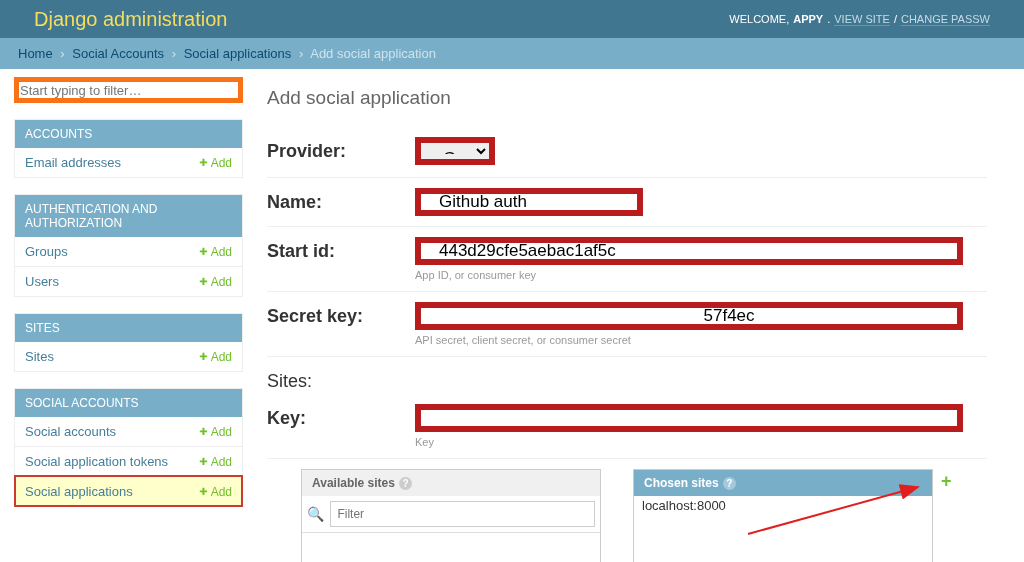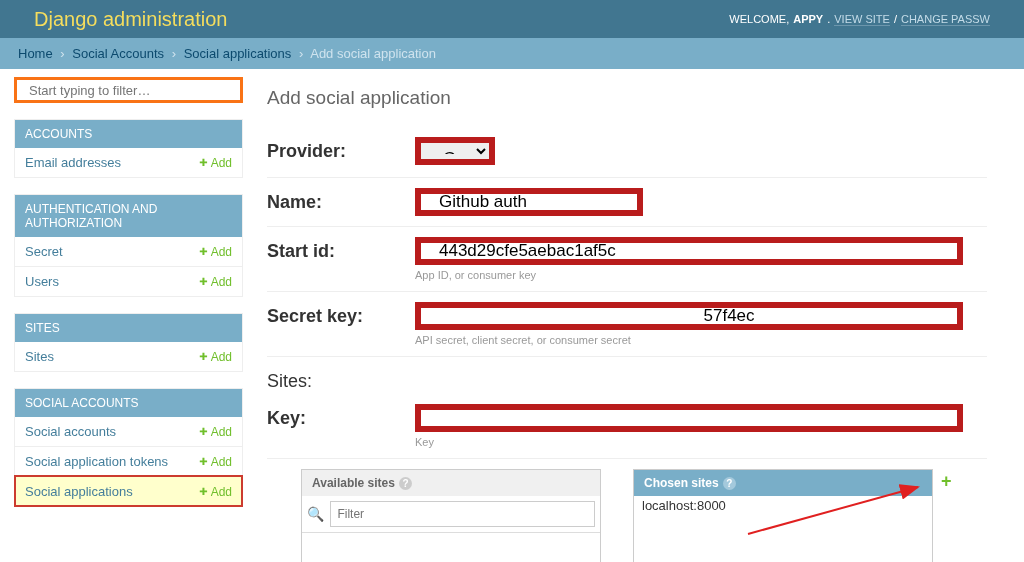--- a/index.html
+++ b/index.html
@@ -13,21 +13,21 @@
 .usertools .sep { color: #fff; }
 .usertools .strong { font-weight: bold; color: #fff; border: 0; }
 
 .breadcrumbs { background: #79aec8; color: #c4dce8; font-size: 13px; padding: 8px 18px; }
 .breadcrumbs a { color: #0c4a6e; }
 .breadcrumbs .cur { color: #cfe3ee; }
 .breadcrumbs .chev { color: #cfe3ee; padding: 0 4px; }
 
 .wrap { display: flex; }
 .sidebar { width: 243px; padding: 8px 0 0 14px; }
-.filter-input { width: 229px; height: 26px; padding: 4px 12px; border: 3px solid #f97316; font-size: 13px; color: #3b82f6; }
+.filter-input { width: 229px; height: 26px; padding: 4px 1px; border: 5px solid #f97316; font-size: 13px; color: #3b82f6; }
 .module { border: 1px solid #eee; margin-top: 16px; width: 229px; }
 .module h2 { background: #79aec8; color: #fff; font-size: 12px; font-weight: 400; padding: 7px 10px; text-transform: uppercase; }
 .module .row { display: flex; justify-content: space-between; align-items: center; padding: 7px 10px; border-top: 1px solid #eee; background: #fff; }
 .module .row:first-of-type { border-top: 0; }
 .module .row a.name { color: #447e9b; font-size: 13px; }
 .module .row .add { color: #70bf2b; font-size: 12px; display: flex; align-items: center; gap: 3px; }
 .module .row.highlight { background: #ffffcc; outline: 2px solid #cc3b2f; outline-offset: -1px; }
 
 .content { flex: 1; padding: 18px 0 0 24px; position: relative; }
 .content h1 { font-size: 19px; font-weight: 400; color: #666; margin-bottom: 18px; }
@@ -90,21 +90,21 @@
             <a href="#" class="name">Email addresses</a>
             <a href="#" class="add">
               <span style="color: rgb(112, 191, 43); font-size: 10px;">✚</span>
               <span>Add</span>
             </a>
           </div>
         </div>
         <div class="module">
           <h2>AUTHENTICATION AND AUTHORIZATION</h2>
           <div class="row">
-            <a href="#" class="name">Secret</a>
+            <a href="#" class="name">Groups</a>
             <a href="#" class="add">
               <span style="color: rgb(112, 191, 43); font-size: 10px;">✚</span>
               <span>Add</span>
             </a>
           </div>
           <div class="row">
             <a href="#" class="name">Users</a>
             <a href="#" class="add">
               <span style="color: rgb(112, 191, 43); font-size: 10px;">✚</span>
               <span>Add</span>

